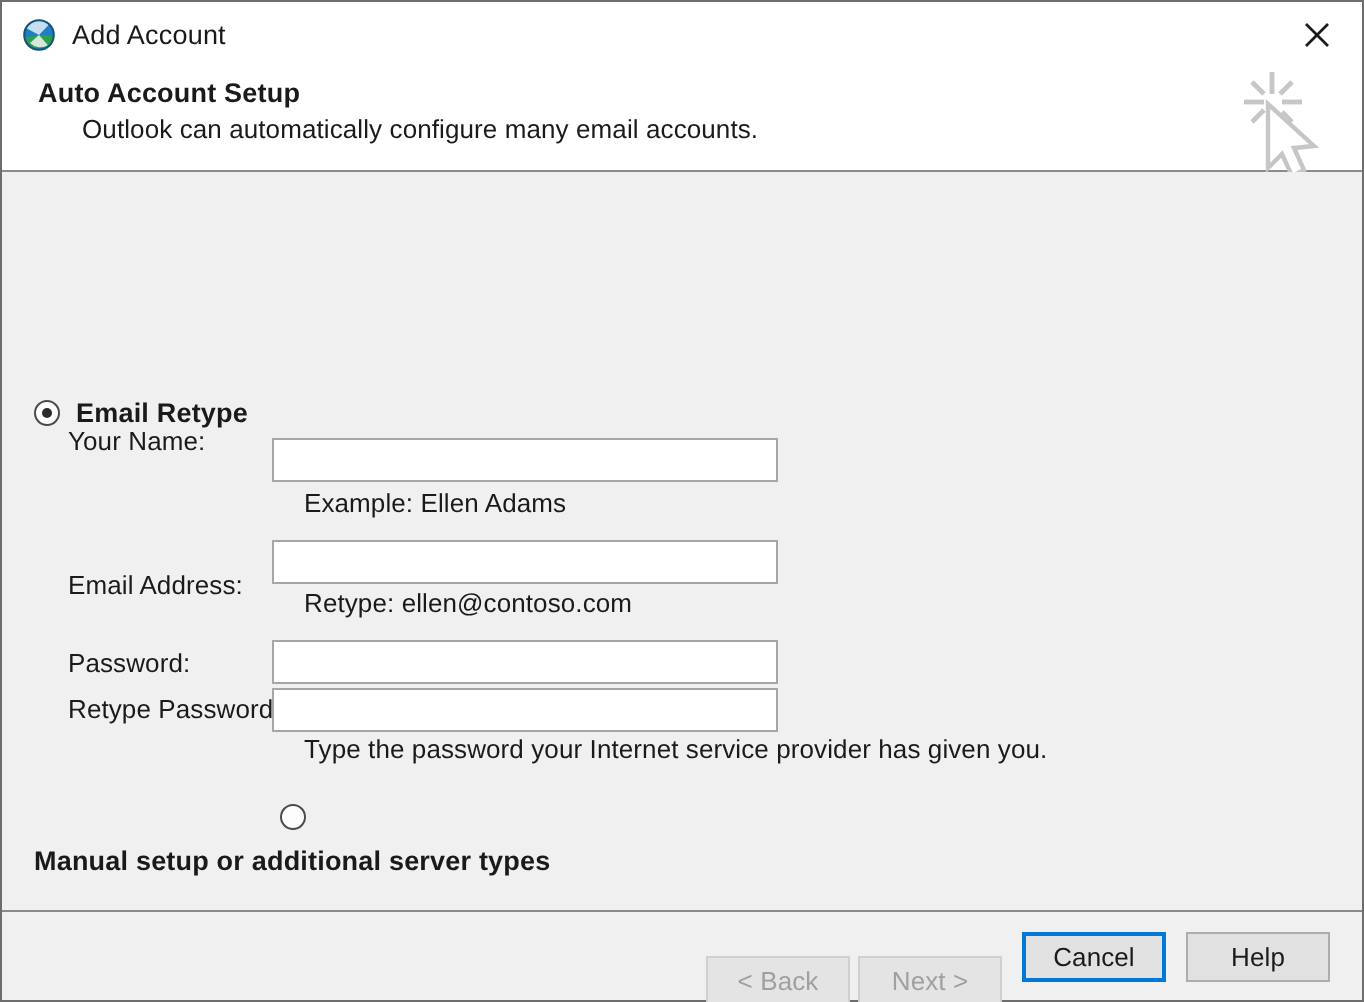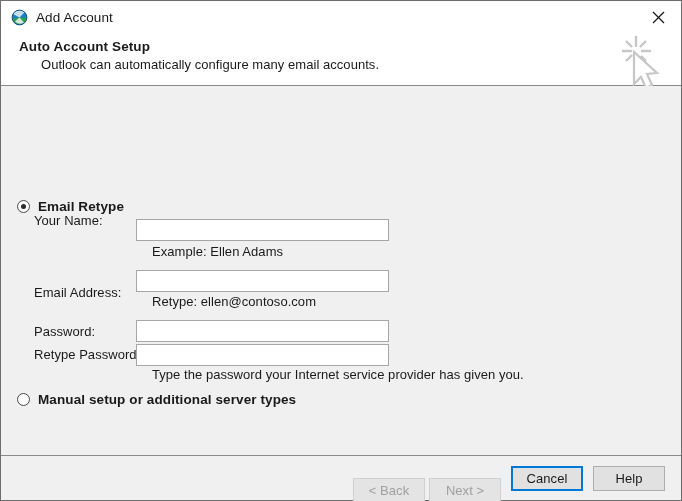--- a/index.html
+++ b/index.html
@@ -94,21 +94,21 @@
     background: #f0f0f0;
   }
 
   .radio-row {
     position: absolute;
     display: flex;
     align-items: center;
     gap: 8px;
   }
   .radio-row.email   { left: 16px; top: 113px; }
-  .radio-row.manual  { left: 16px; top: 306px; }
+  .radio-row.manual  { left: 16px; top: 316px; flex-direction: column; }
 
   .radio {
     width: 13px; height: 13px;
     border-radius: 50%;
     border: 1px solid #4a4a4a;
     background: #fdfdfd;
     position: relative;
     flex: 0 0 auto;
     cursor: default;
   }

